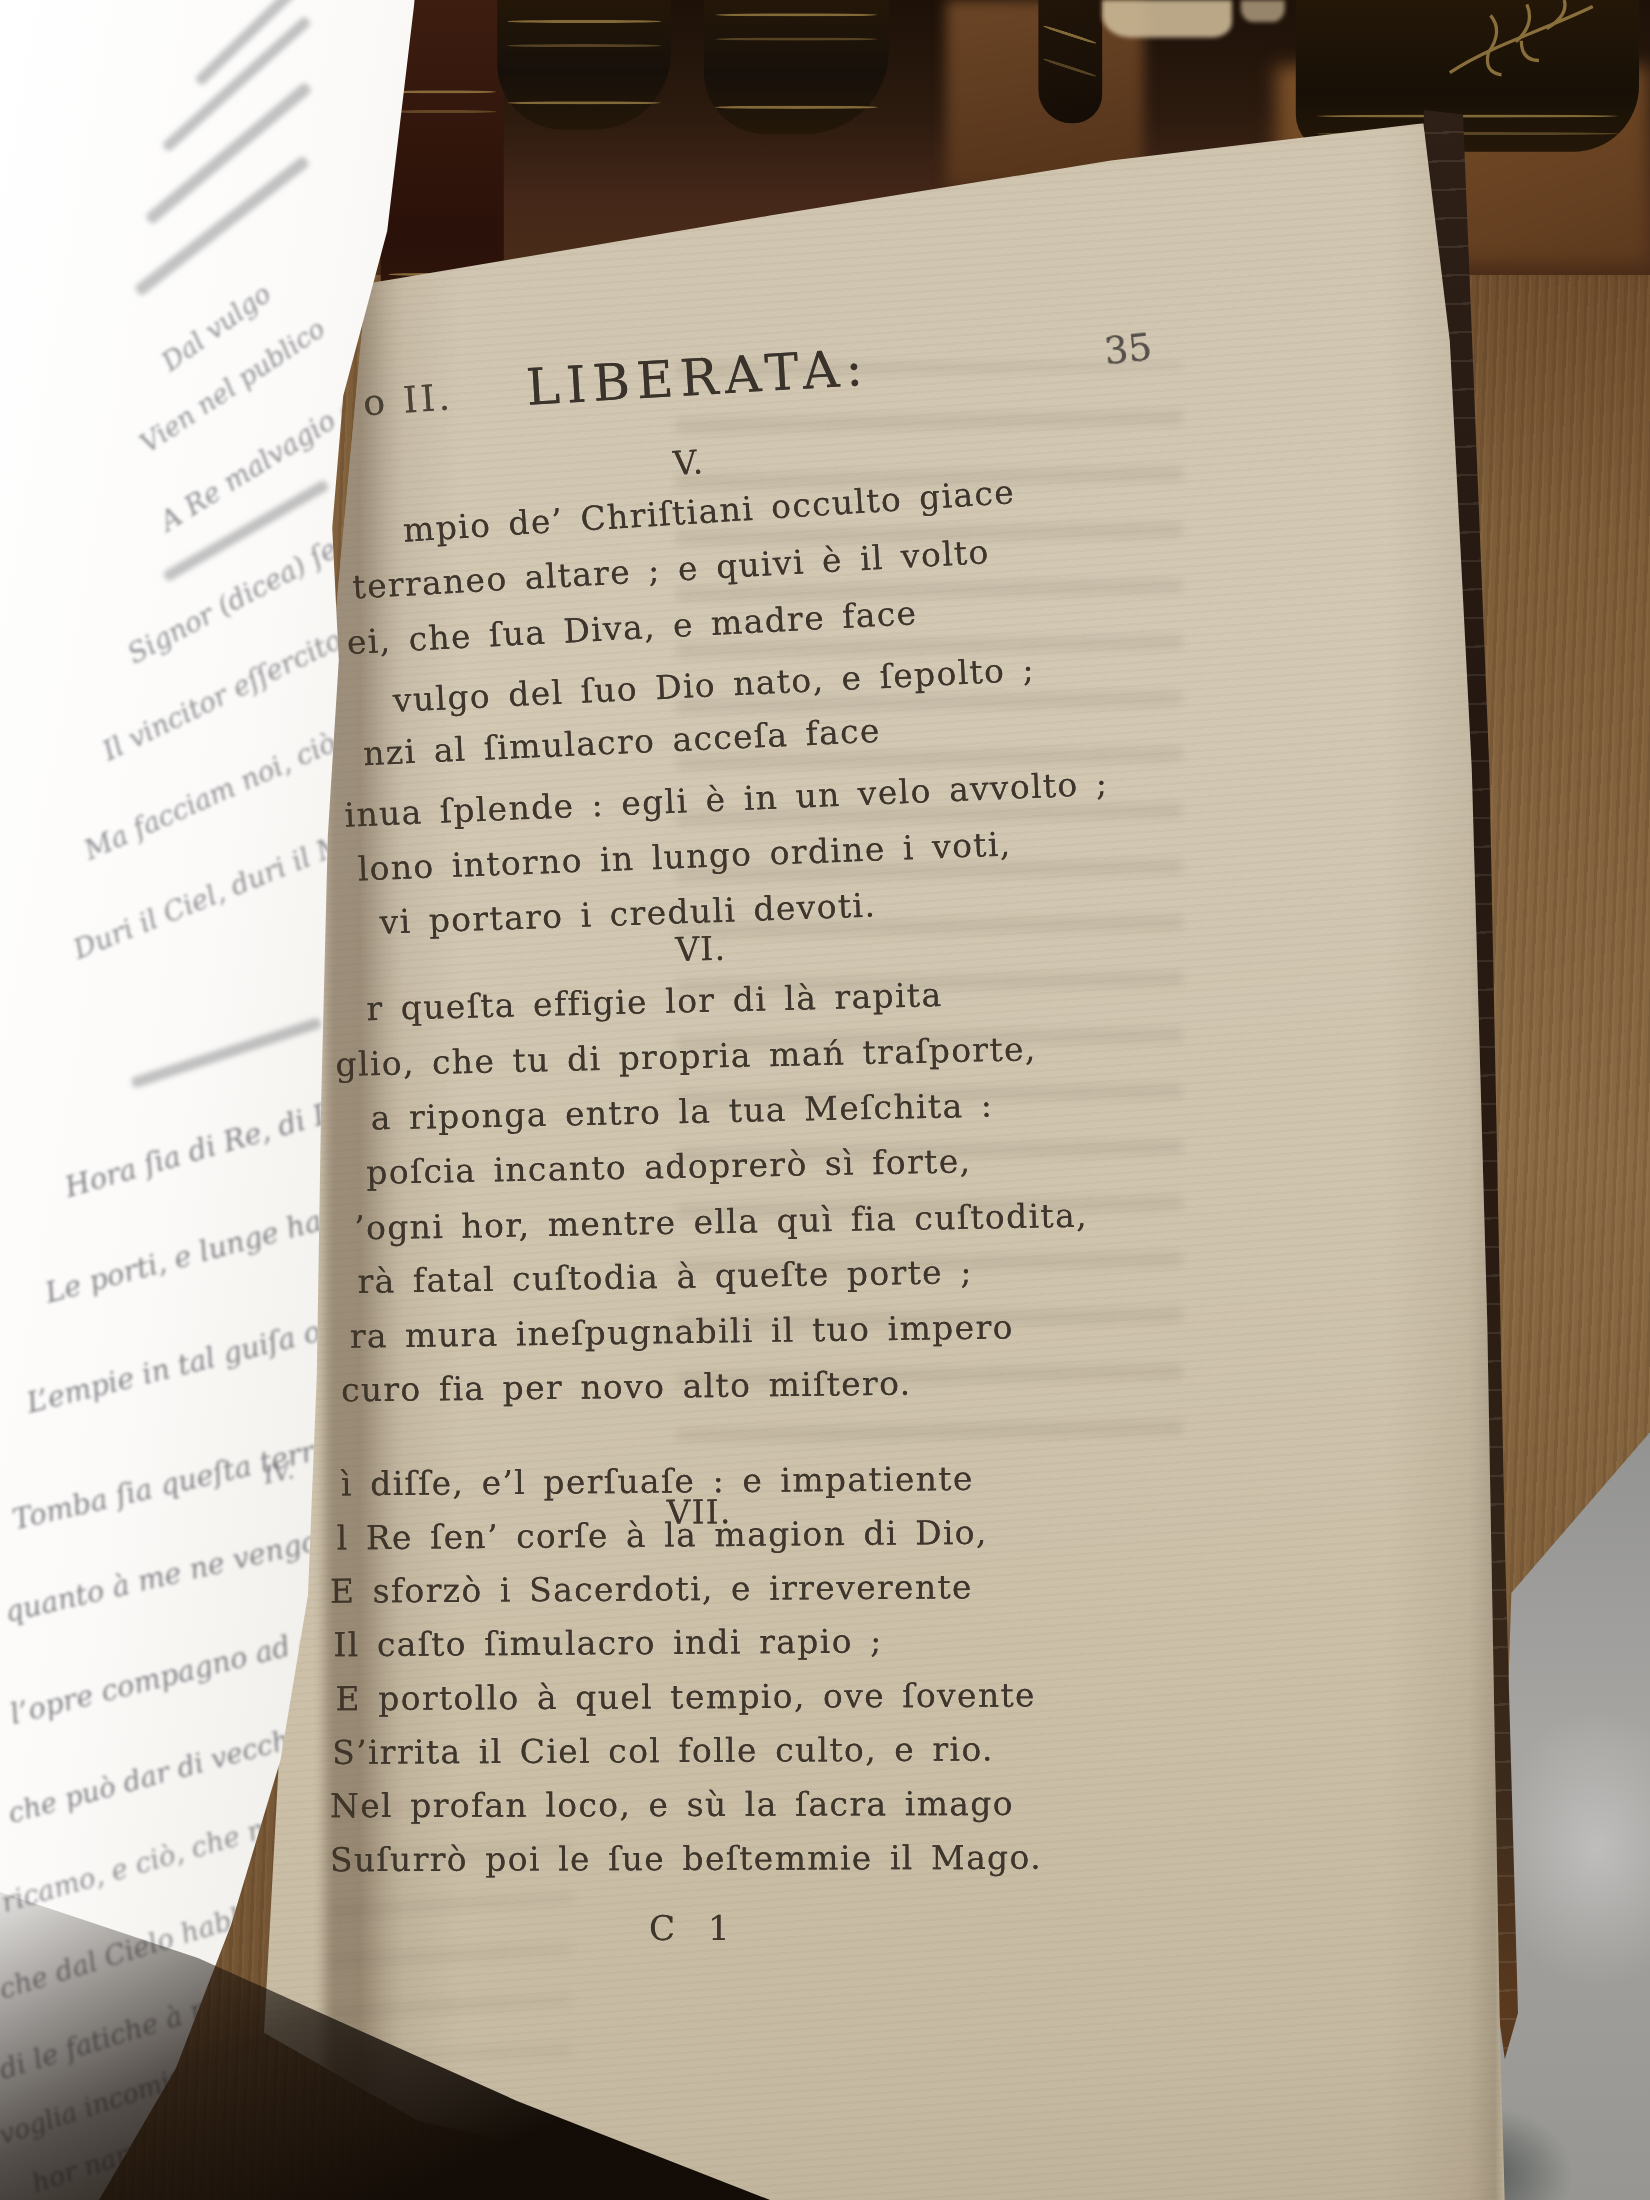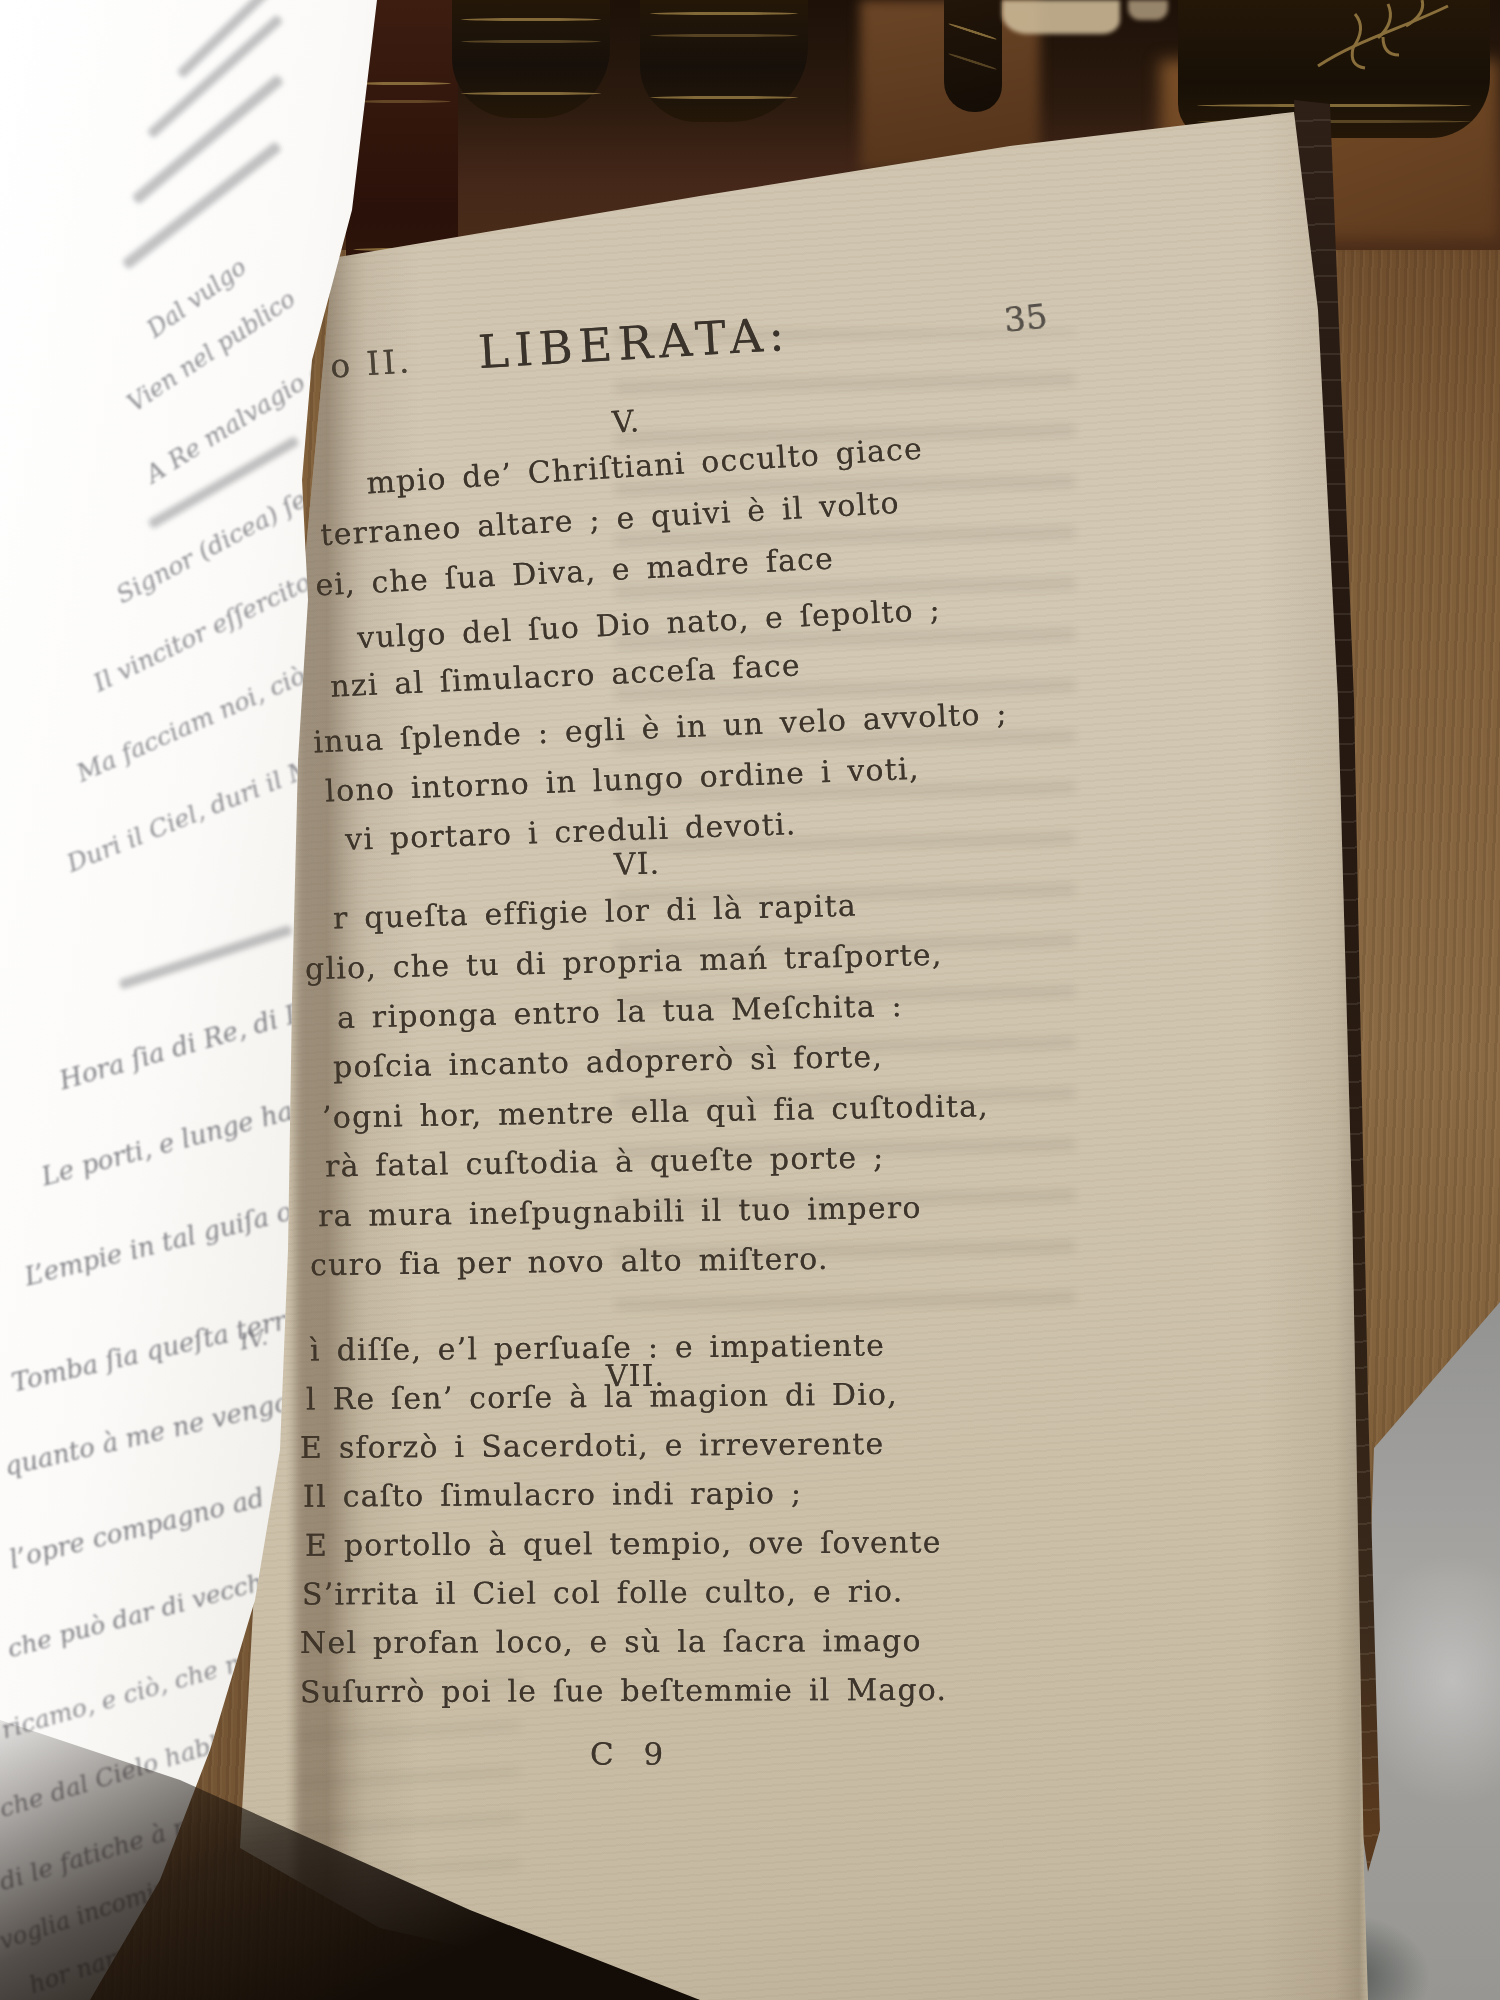--- a/index.html
+++ b/index.html
@@ -177,21 +177,21 @@
     <div class="ink sthead" style="left:606px;top:1358px;transform:rotate(-0.6deg);">VII.</div>
     <div class="ink vline" style="left:310px;top:1330px;transform:rotate(-0.5deg);">ì diſſe, e’l perſuaſe : e impatiente</div>
     <div class="ink vline" style="left:306px;top:1379px;transform:rotate(-0.5deg);">l Re ſen’ corſe à la magion di Dio,</div>
     <div class="ink vline" style="left:300px;top:1428px;transform:rotate(-0.4deg);">E sforzò i Sacerdoti, e irreverente</div>
     <div class="ink vline" style="left:303px;top:1477px;transform:rotate(-0.4deg);">Il caſto ſimulacro indi rapio ;</div>
     <div class="ink vline" style="left:305px;top:1526px;transform:rotate(-0.3deg);">E portollo à quel tempio, ove ſovente</div>
     <div class="ink vline" style="left:302px;top:1575px;transform:rotate(-0.3deg);">S’irrita il Ciel col folle culto, e rio.</div>
     <div class="ink vline" style="left:300px;top:1624px;transform:rotate(-0.2deg);">Nel profan loco, e sù la ſacra imago</div>
     <div class="ink vline" style="left:300px;top:1673px;transform:rotate(-0.2deg);">Suſurrò poi le ſue beſtemmie il Mago.</div>
 
-    <div class="ink sig" style="left:590px;top:1736px;word-spacing:16px;">C 9</div>
+    <div class="ink sig" style="left:590px;top:1736px;word-spacing:16px;">C 1</div>
 
     <div class="gutter-dark"></div>
   </div>
 
   <div class="verso">
 
     <div class="streak" style="left:180px;top:70px;width:150px;height:10px;transform:rotate(-44deg);"></div>
     <div class="streak" style="left:150px;top:130px;width:175px;height:10px;transform:rotate(-42deg);"></div>
     <div class="streak" style="left:135px;top:195px;width:190px;height:11px;transform:rotate(-40deg);"></div>
     <div class="streak" style="left:125px;top:260px;width:195px;height:11px;transform:rotate(-38deg);"></div>

